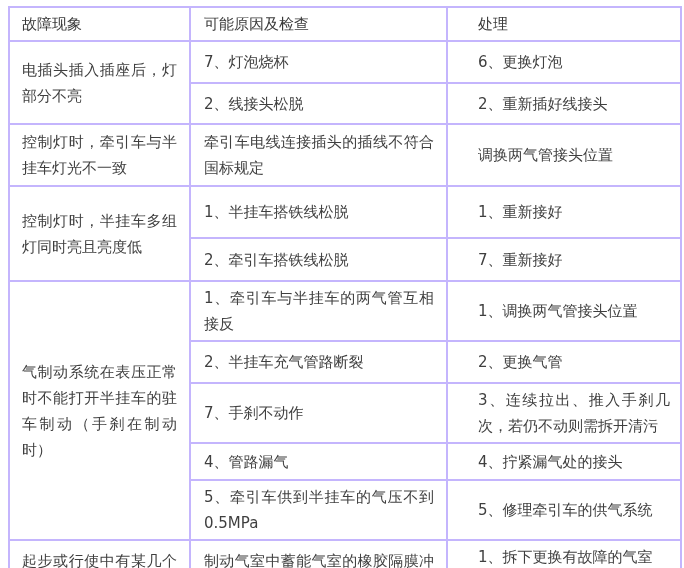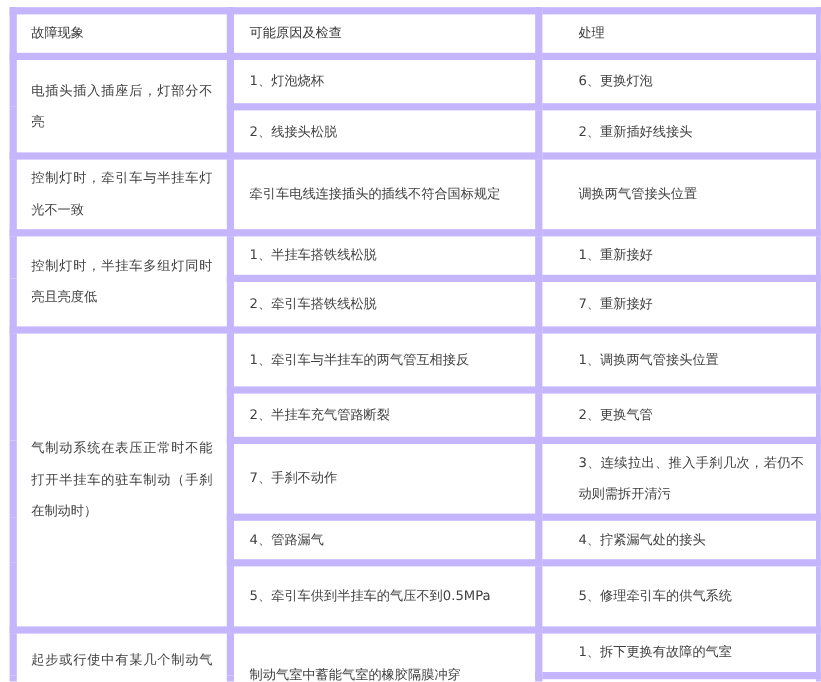--- a/index.html
+++ b/index.html
@@ -11,23 +11,23 @@
     font-family: "DejaVu Sans", "Liberation Sans", sans-serif;
   }
   table.fault-table {
     border-collapse: collapse;
     table-layout: fixed;
     width: 672px;
     margin: 6px 0 0 8px;
     background: #ffffff;
   }
   .fault-table td {
-    border: 6px solid #c4b5fd;
+    border: 2px solid #c4b5fd;
     color: #3f3f3f;
-    font-size: 11px;
+    font-size: 15px;
     line-height: 26px;
     vertical-align: middle;
     text-align: justify;
     padding: 3px 11px 3px 13px;
     overflow: hidden;
     word-break: break-all;
   }
   .fault-table td.col-symptom  { padding-left: 12px; padding-right: 12px; }
   .fault-table td.col-cause    { padding-left: 13px; padding-right: 12px; }
   .fault-table td.col-remedy   { padding-left: 30px; padding-right: 10px; }
@@ -49,35 +49,35 @@
 
   <tbody>
       <tr style="height:26px">
     <td class="col-symptom header-cell">故障现象</td>
     <td class="col-cause header-cell">可能原因及检查</td>
     <td class="col-remedy header-cell">处理</td>
   </tr>
 
   <tr style="height:42px">
     <td class="col-symptom" rowspan="2">电插头插入插座后，灯部分不亮</td>
-    <td class="col-cause">1、灯泡烧杯</td>
+    <td class="col-cause">7、灯泡烧杯</td>
     <td class="col-remedy">6、更换灯泡</td>
   </tr>
   <tr style="height:41px">
     <td class="col-cause">2、线接头松脱</td>
     <td class="col-remedy">2、重新插好线接头</td>
   </tr>
 
   <tr style="height:62px">
     <td class="col-symptom">控制灯时，牵引车与半挂车灯光不一致</td>
     <td class="col-cause">牵引车电线连接插头的插线不符合国标规定</td>
     <td class="col-remedy">调换两气管接头位置</td>
   </tr>
 
-  <tr style="height:35px">
+  <tr style="height:52px">
     <td class="col-symptom" rowspan="2">控制灯时，半挂车多组灯同时亮且亮度低</td>
     <td class="col-cause">1、半挂车搭铁线松脱</td>
     <td class="col-remedy">1、重新接好</td>
   </tr>
   <tr style="height:43px">
     <td class="col-cause">2、牵引车搭铁线松脱</td>
     <td class="col-remedy">7、重新接好</td>
   </tr>
 
   <tr style="height:50px">

